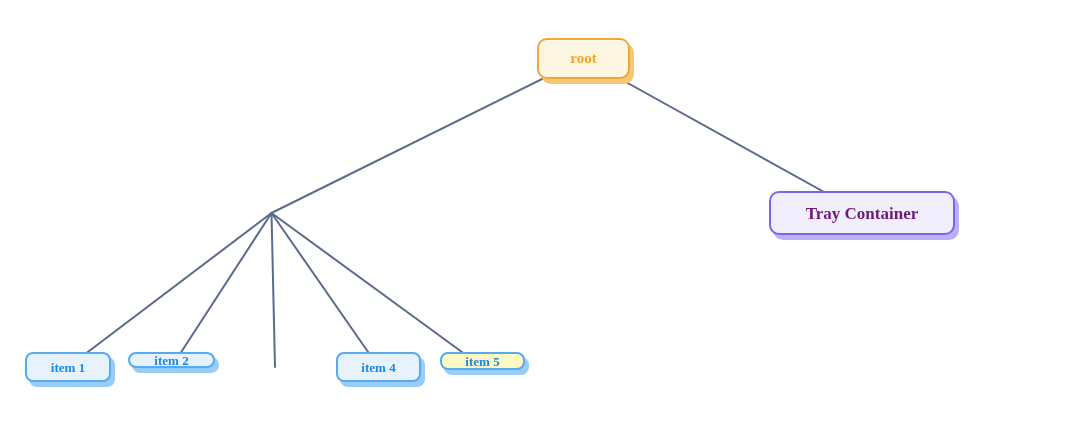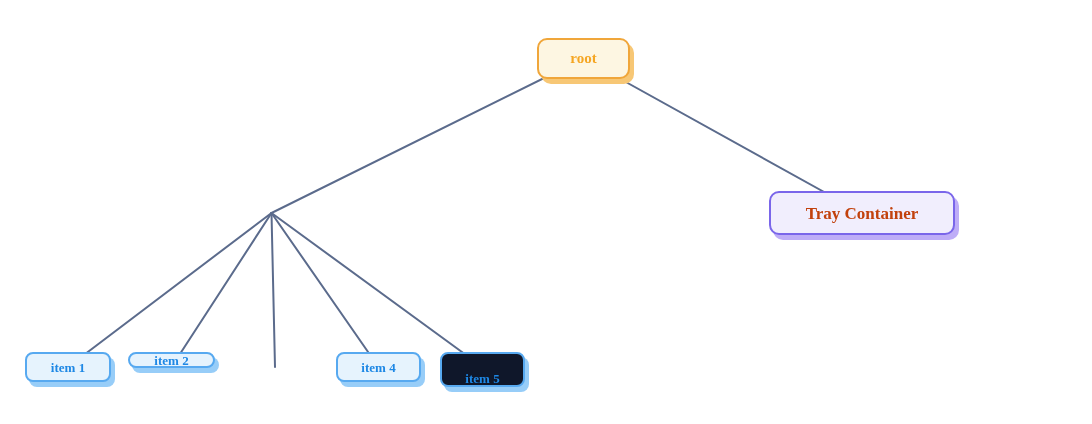--- a/index.html
+++ b/index.html
@@ -50,33 +50,33 @@
       <line x1="271.5" y1="213" x2="275" y2="367" stroke="#5b6b8c" stroke-width="2" stroke-linecap="round"></line>
       <line x1="271.5" y1="213" x2="378.5" y2="367" stroke="#5b6b8c" stroke-width="2" stroke-linecap="round"></line>
       <line x1="271.5" y1="213" x2="482.5" y2="367" stroke="#5b6b8c" stroke-width="2" stroke-linecap="round"></line>
     </svg>
 
   <div class="node" style="left: 537px; top: 38px; width: 93px; height: 41px; font-size: 15px; border-radius: 10px; background: rgb(253, 246, 226); border-color: rgb(240, 166, 58); color: rgb(245, 166, 35); box-shadow: rgb(247, 199, 117) 4px 5px 0px;">
     <span class="node-label">root</span>
   </div>
 
 
-  <div class="node" style="left: 769px; top: 191px; width: 186px; height: 44px; font-size: 17px; border-radius: 10px; background: rgb(241, 238, 253); border-color: rgb(122, 102, 234); color: #c2410c; box-shadow: rgb(190, 173, 247) 4px 5px 0px;">
+  <div class="node" style="left: 769px; top: 191px; width: 186px; height: 44px; font-size: 17px; border-radius: 10px; background: rgb(241, 238, 253); border-color: rgb(122, 102, 234); color: #701a75; box-shadow: rgb(190, 173, 247) 4px 5px 0px;">
     <span class="node-label">Tray Container</span>
   </div>
 
   <div class="node" style="left: 25px; top: 352px; width: 86px; height: 30px; font-size: 13px; border-radius: 8px; background: rgb(230, 243, 253); border-color: rgb(87, 169, 240); color: rgb(30, 136, 229); box-shadow: rgb(151, 205, 248) 4px 5px 0px;">
     <span class="node-label">item 1</span>
   </div>
 
   <div class="node" style="left: 128px; top: 352px; width: 87px; height: 16px; font-size: 13px; border-radius: 8px; background: rgb(230, 243, 253); border-color: rgb(87, 169, 240); color: rgb(30, 136, 229); box-shadow: rgb(151, 205, 248) 4px 5px 0px;">
     <span class="node-label">item 2</span>
   </div>
 
 
   <div class="node" style="left: 336px; top: 352px; width: 85px; height: 30px; font-size: 13px; border-radius: 8px; background: rgb(230, 243, 253); border-color: rgb(87, 169, 240); color: rgb(30, 136, 229); box-shadow: rgb(151, 205, 248) 4px 5px 0px;">
     <span class="node-label">item 4</span>
   </div>
 
-  <div class="node" style="left: 440px; top: 352px; width: 85px; height: 35px; font-size: 13px; border-radius: 8px; background: #0f172a; border-color: rgb(87, 169, 240); color: rgb(30, 136, 229); box-shadow: rgb(151, 205, 248) 4px 5px 0px; align-items: flex-end;">
+  <div class="node" style="left: 440px; top: 352px; width: 85px; height: 18px; font-size: 13px; border-radius: 8px; background: #fef9c3; border-color: rgb(87, 169, 240); color: rgb(30, 136, 229); box-shadow: rgb(151, 205, 248) 4px 5px 0px;">
     <span class="node-label">item 5</span>
   </div>
 </div>
 
 </body></html>

